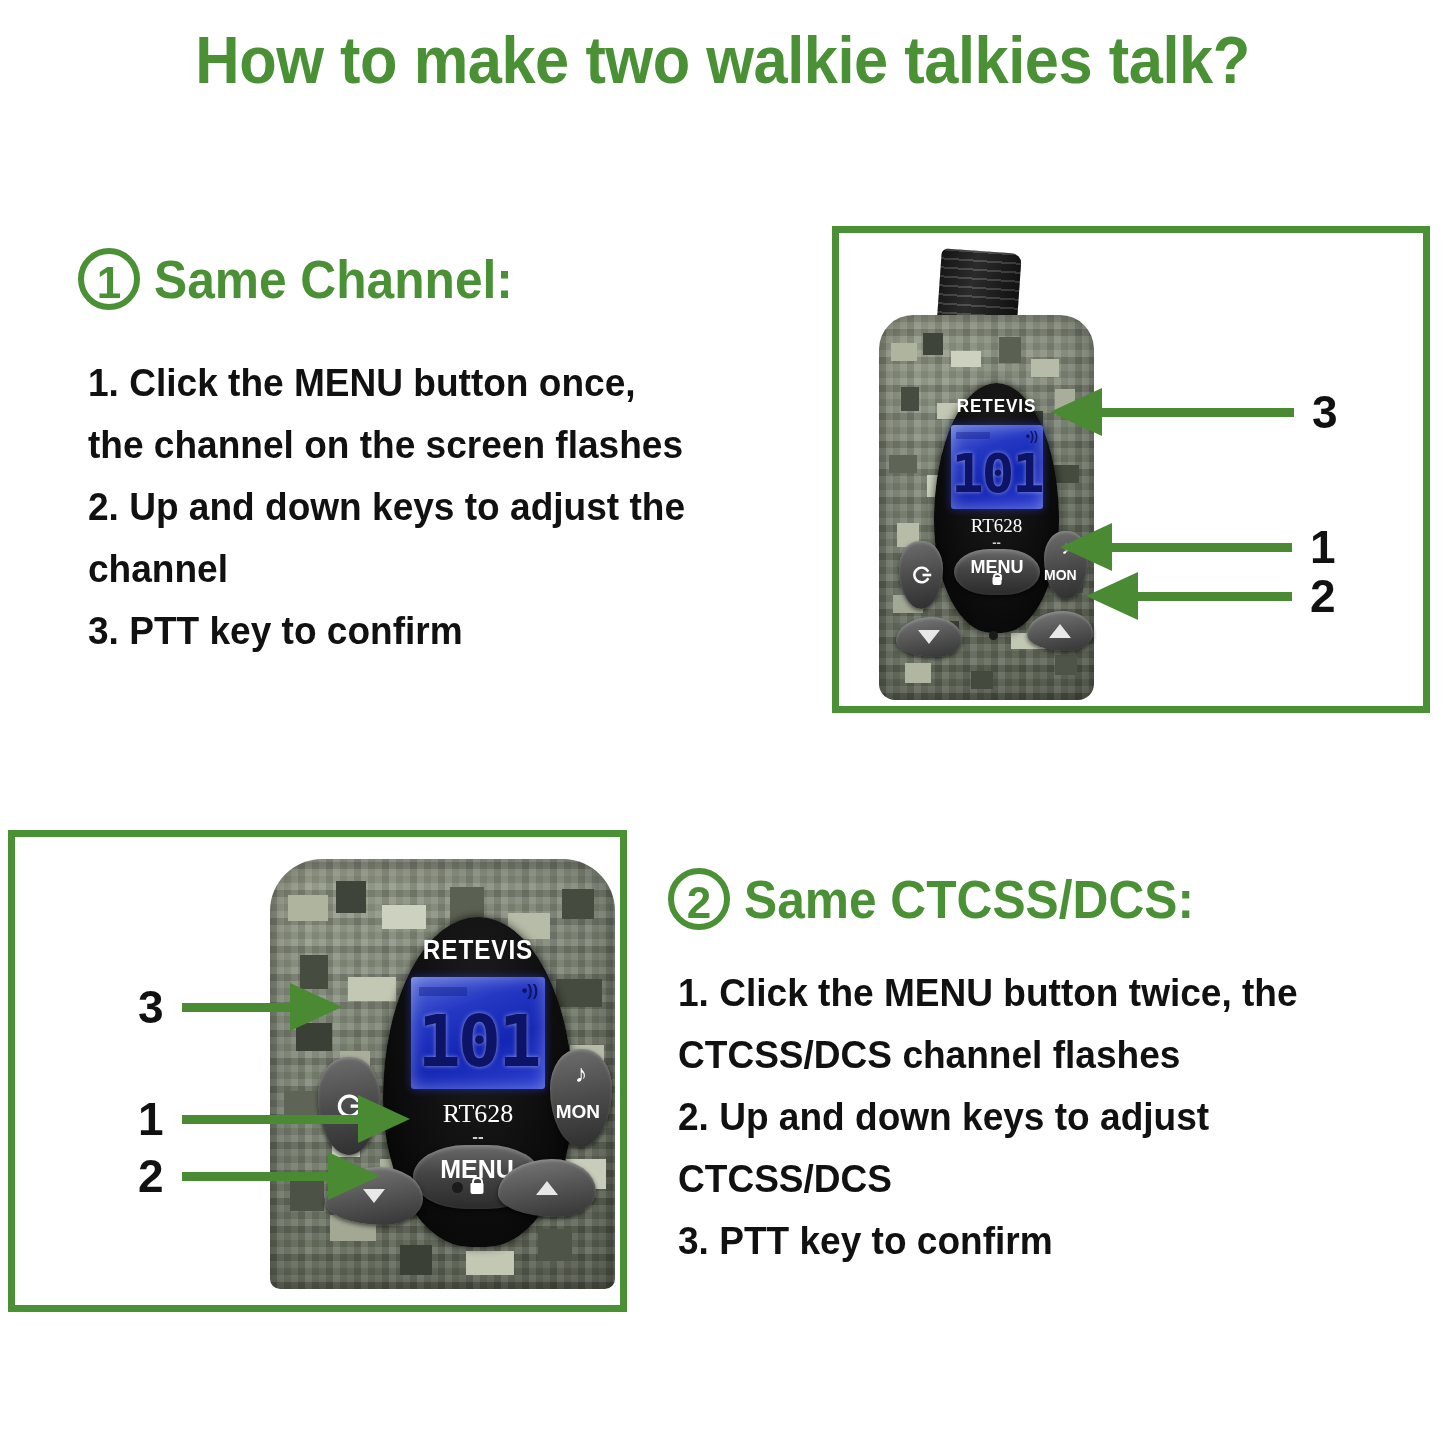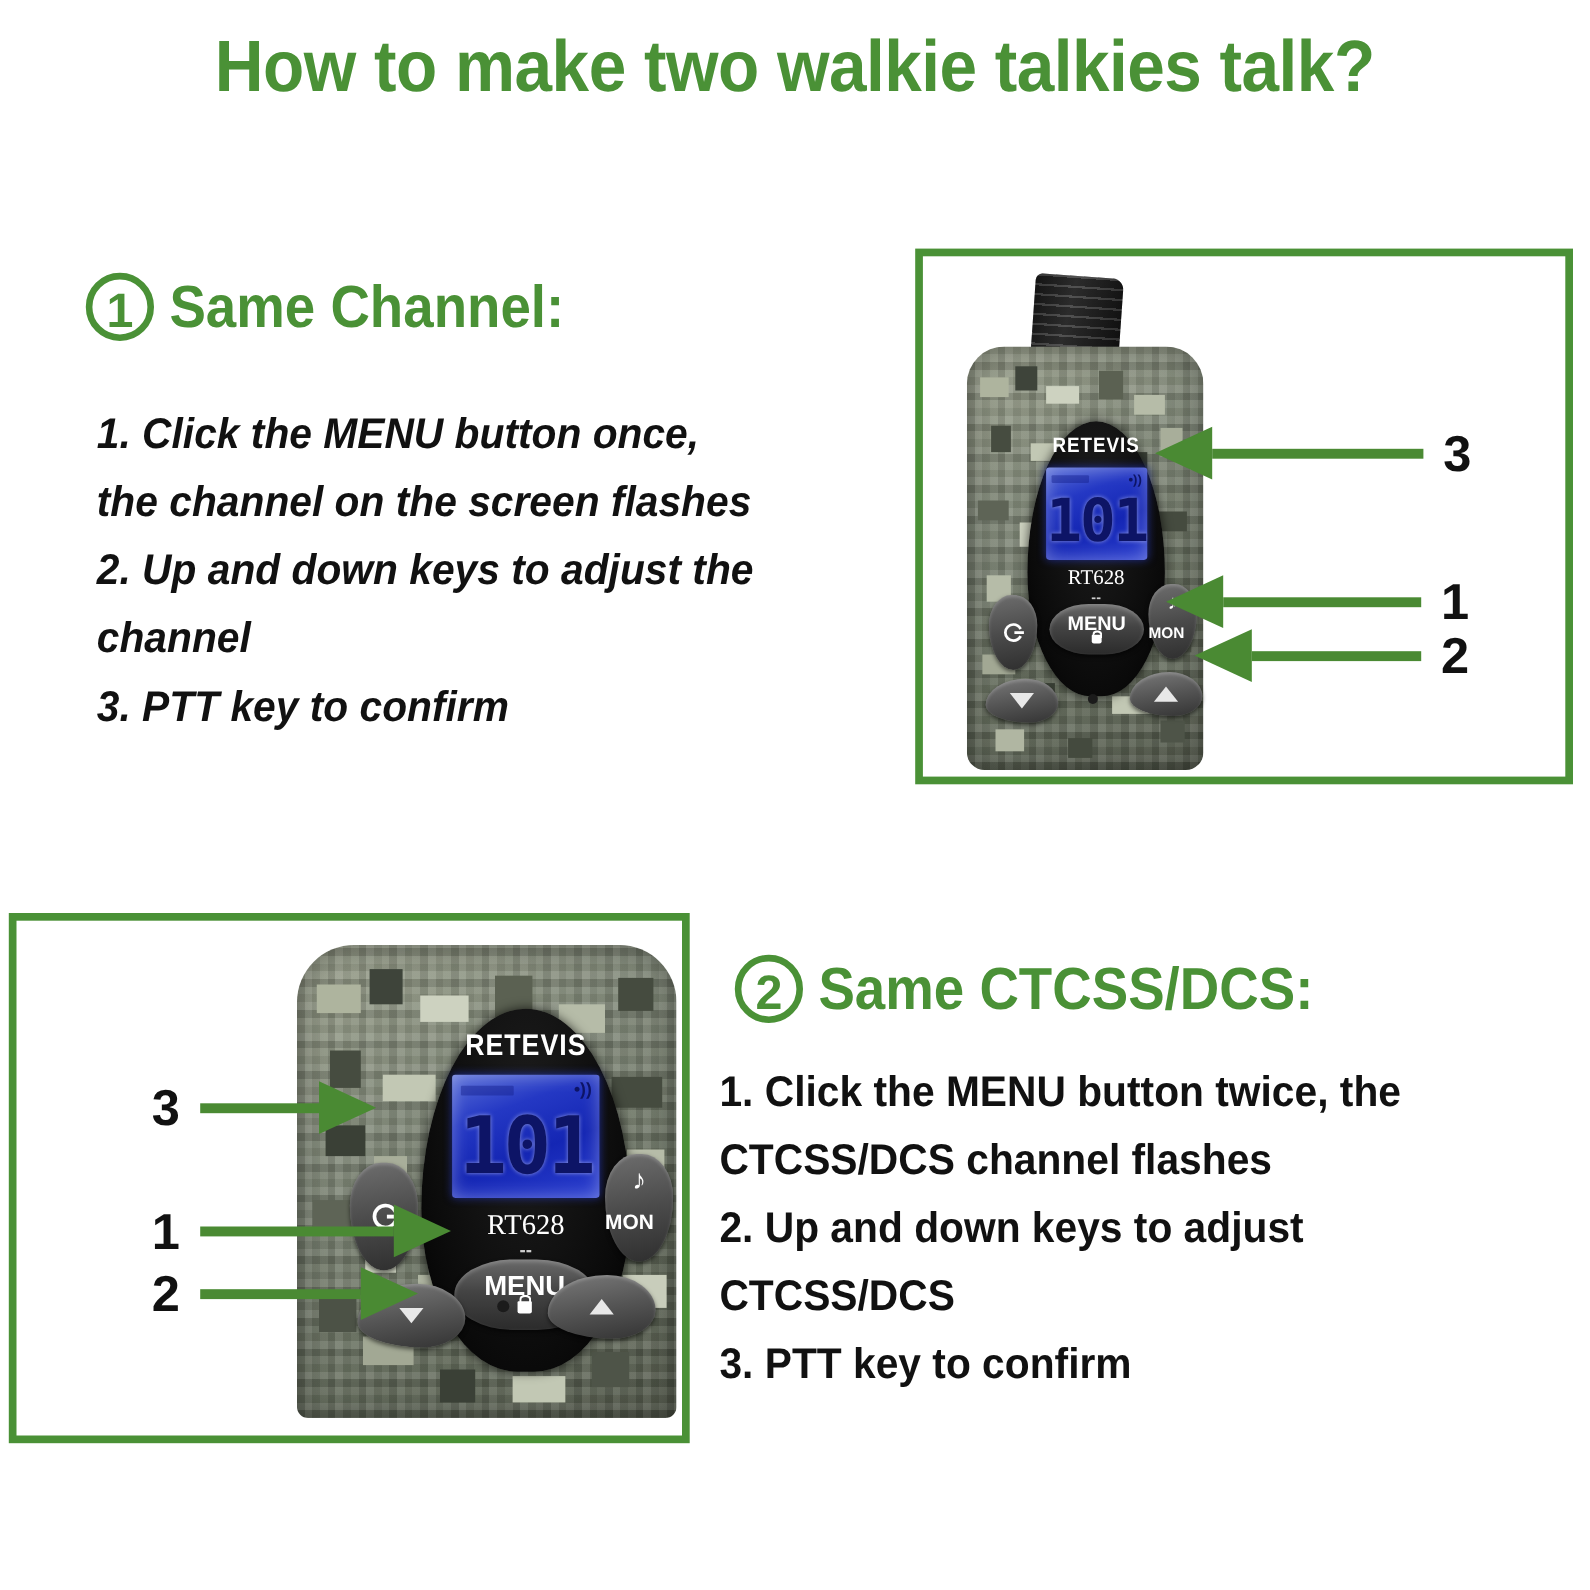--- a/index.html
+++ b/index.html
@@ -233,22 +233,22 @@
   }
   .mon-note {
     position: absolute;
     left: 50%;
     transform: translateX(-50%);
     color: #fff;
     line-height: 1;
   }
   .mon-text {
     position: absolute;
-    left: 0; right: 0;
-    text-align: left;
+    left: 0; right: 12px;
+    text-align: right;
     color: #fff;
     font-weight: bold;
   }
   .mic-hole {
     position: absolute;
     background: #1b1b1b;
     border-radius: 50%;
   }
 
   
@@ -278,21 +278,21 @@
 </head>
 <body>
 
 <div class="page-title">How to make two walkie talkies talk?</div>
 
 <div class="sec-head" style="left:78px; top:248px;">
   <div class="circle-num">1</div>
   <div class="sec-label">Same Channel:</div>
 </div>
 
-<div class="steps" style="left:88px; top:364px; width:740px;font-style:italic;">
+<div class="steps" style="left:88px; top:352px; width:740px;">
   <div class="line">1. Click the MENU button once,</div>
   <div class="line">the channel on the screen flashes</div>
   <div class="line">2. Up and down keys to adjust the</div>
   <div class="line">channel</div>
   <div class="line">3. PTT key to confirm</div>
 </div>
 
 <div class="frame" style="left:832px; top:226px; width:598px; height:487px;">
 
   <div class="radio" style="left:0; top:0; width:598px; height:487px;">
@@ -465,21 +465,21 @@
   <span class="callout-num" style="margin-right:18px;">2</span>
   <span class="arrow-shaft" style="width:146px;"></span>
   <span class="arrow-head right"></span>
 </div>
 
 <div class="sec-head" style="left:668px; top:868px;">
   <div class="circle-num">2</div>
   <div class="sec-label">Same CTCSS/DCS:</div>
 </div>
 
-<div class="steps" style="left:654px; top:962px; width:750px;">
+<div class="steps" style="left:678px; top:962px; width:750px;">
   <div class="line">1. Click the MENU button twice, the</div>
   <div class="line">CTCSS/DCS channel flashes</div>
   <div class="line">2. Up and down keys to adjust</div>
   <div class="line">CTCSS/DCS</div>
   <div class="line">3. PTT key to confirm</div>
 </div>
 
 <style>
 .lock::before { width: 5px; height: 5px; top: -4px; }
 .btn-menu[style*="64px"] .lock::before { width: 7px; height: 7px; top: -6px; }

